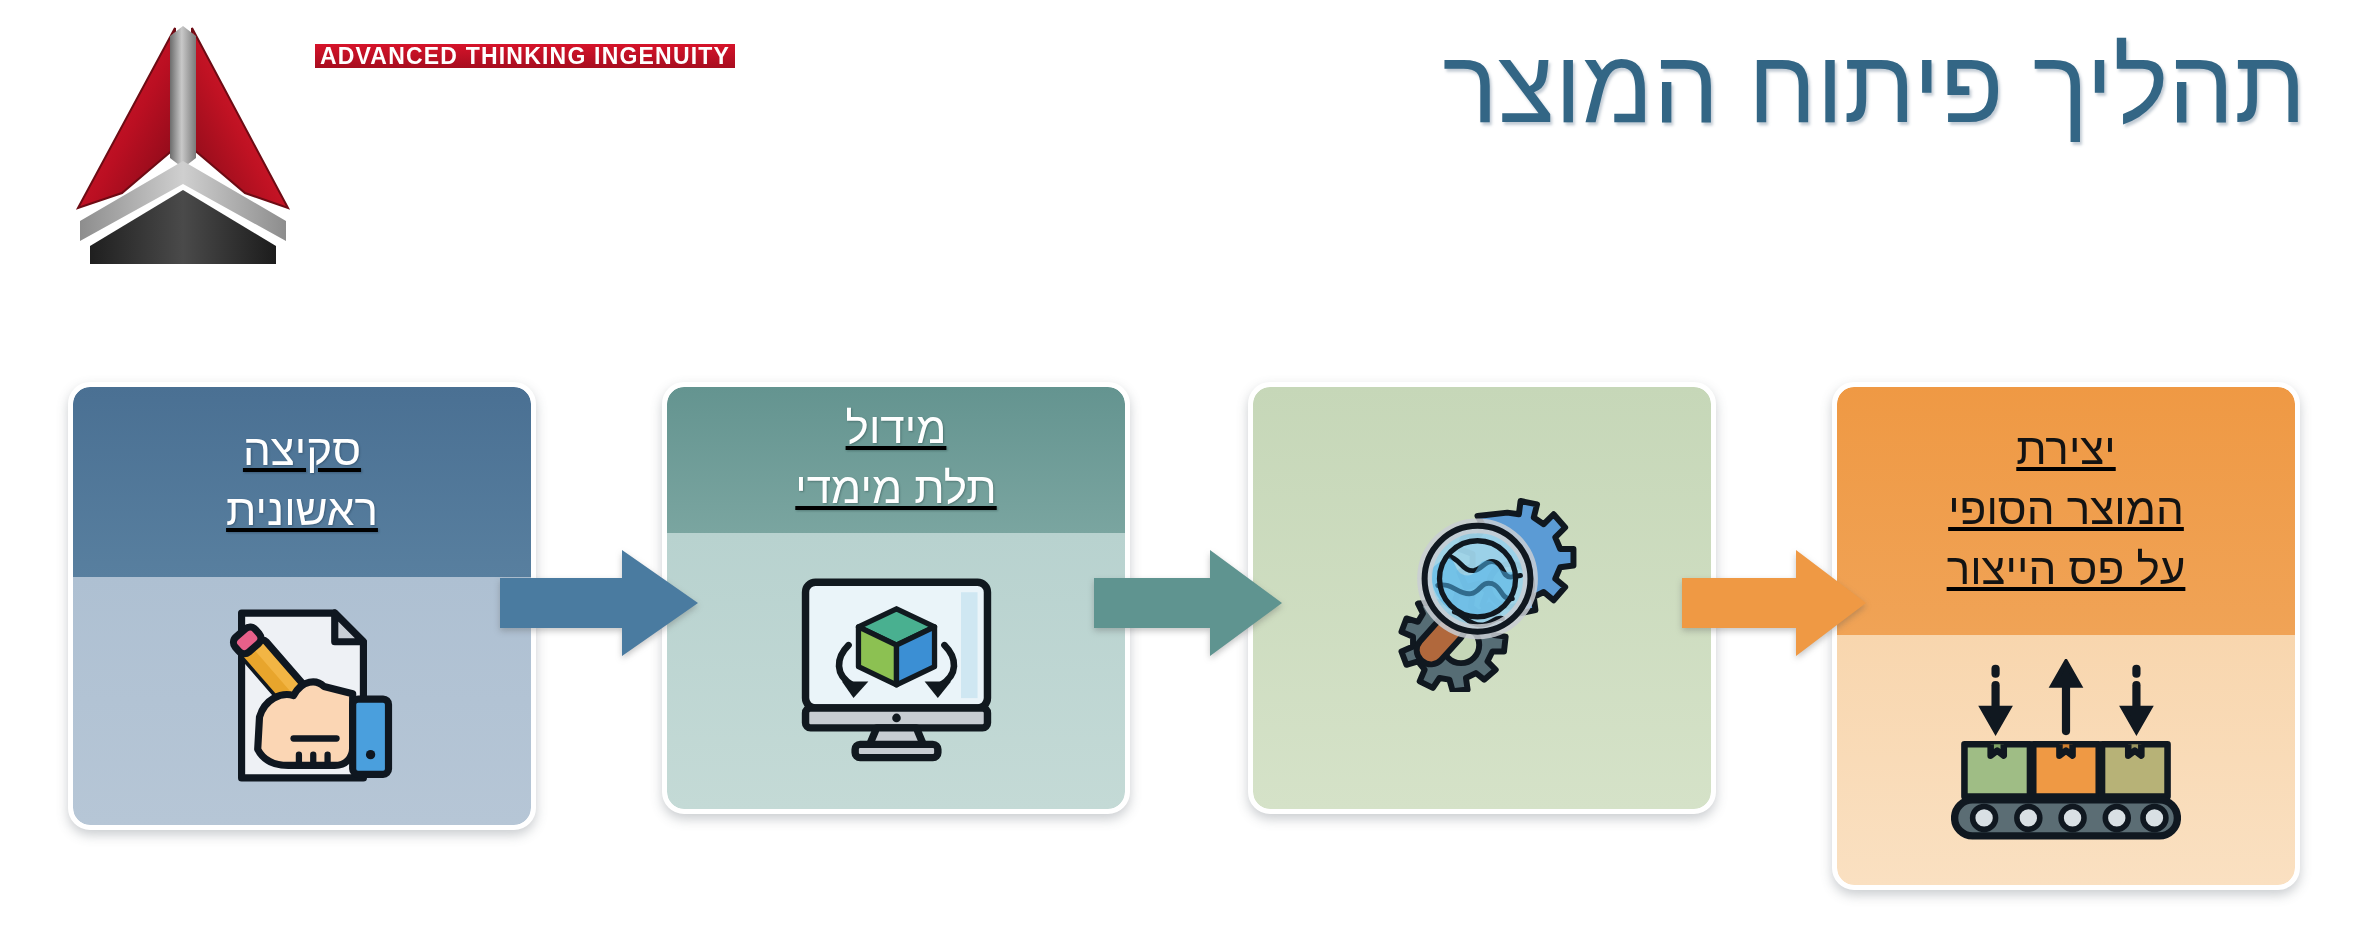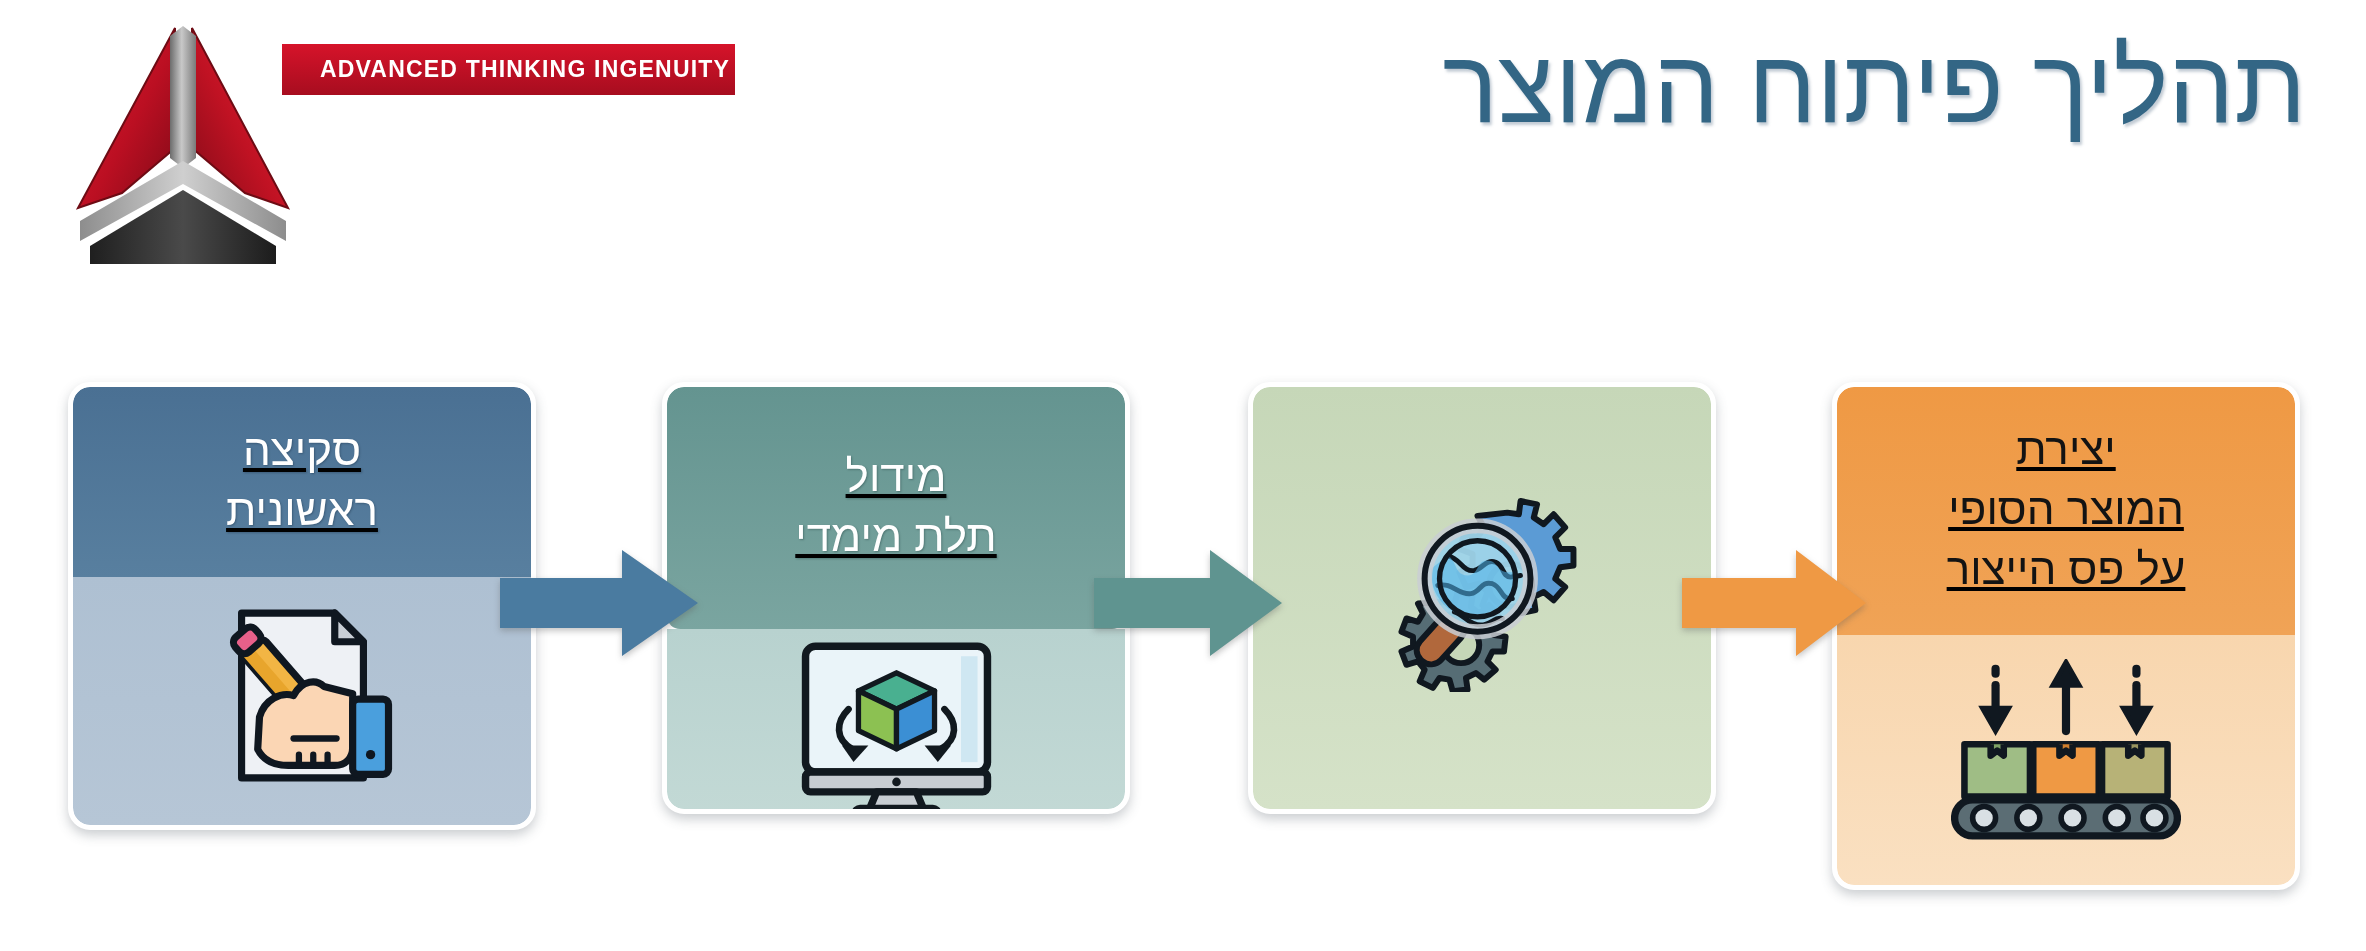--- a/index.html
+++ b/index.html
@@ -48,27 +48,26 @@
     line-height: 152px;
     letter-spacing: -4px;
     color: #2b2b2b;
     direction: ltr;
     text-align: left;
     white-space: nowrap;
   }
   .logo-tagbar {
     margin-top: 4px;
     background: linear-gradient(180deg,#d6132a 0%, #a70d1f 100%);
-    height: 51px;
+    height: 24px;
     width: 420px;
     display: flex;
     align-items: center;
     justify-content: center;
     direction: ltr;
-    padding-left: 33px;
   }
   .logo-tagline {
     color: #ffffff;
     font-size: 23px;
     font-weight: bold;
     letter-spacing: 1.2px;
     font-family: "Liberation Sans", "DejaVu Sans", sans-serif;
     white-space: nowrap;
   }
 
@@ -242,21 +241,21 @@
     </div>
 
     <div class="arrow" style="left:500px; top:548px; width:200px; height:110px;">
       <svg width="200" height="110" viewBox="0 0 200 110" xmlns="http://www.w3.org/2000/svg">
         <polygon points="0,30 122,30 122,2 198,55 122,108 122,80 0,80" fill="#4a7ba0"></polygon>
       </svg>
     </div>
 
     <div class="card" style="left:662px; top:382px; width:468px; height:432px;">
       <div class="card-inner">
-        <div class="card-head" style="height:242px; background:linear-gradient(180deg,#649490 0%,#7aa5a0 100%);border-radius:13px;">
+        <div class="card-head" style="height:146px; background:linear-gradient(180deg,#649490 0%,#7aa5a0 100%);">
           <div class="card-head-text" style="color:#ffffff; text-shadow:1px 1px 2px rgba(20,50,50,.35);">מידול
 תלת מימדי</div>
         </div>
         <div class="card-body" style="background:linear-gradient(180deg,#b8d2cf 0%,#c4dad6 100%);">
           <span class="card-icon">
             <svg width="215" height="200" viewBox="0 0 130 120" xmlns="http://www.w3.org/2000/svg">
 
               <rect x="10" y="10" width="110" height="76" rx="6" fill="#eaf4f9" stroke="#11191f" stroke-width="4.5"></rect>
               <rect x="104" y="16" width="10" height="64" fill="#cfe7f2"></rect>
 

